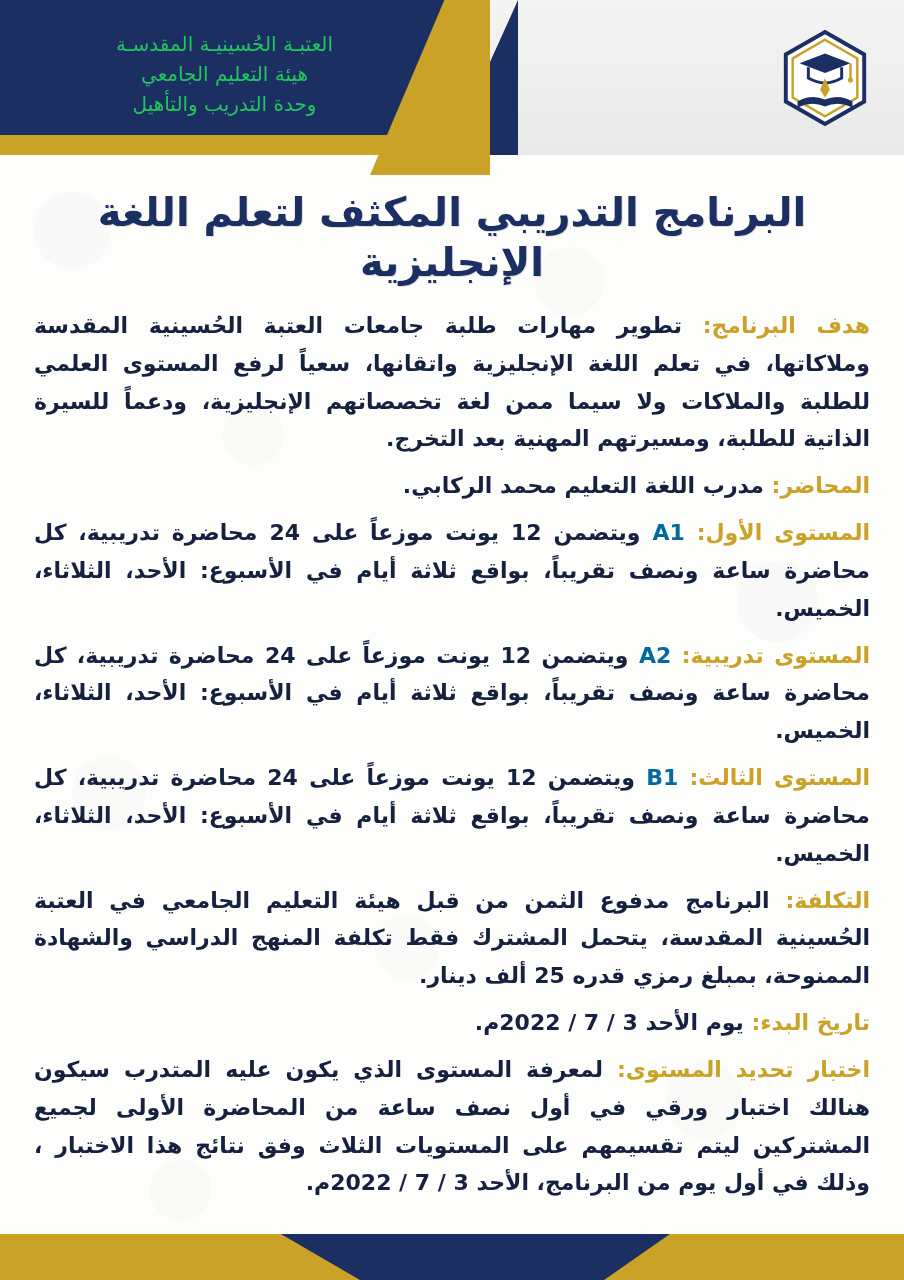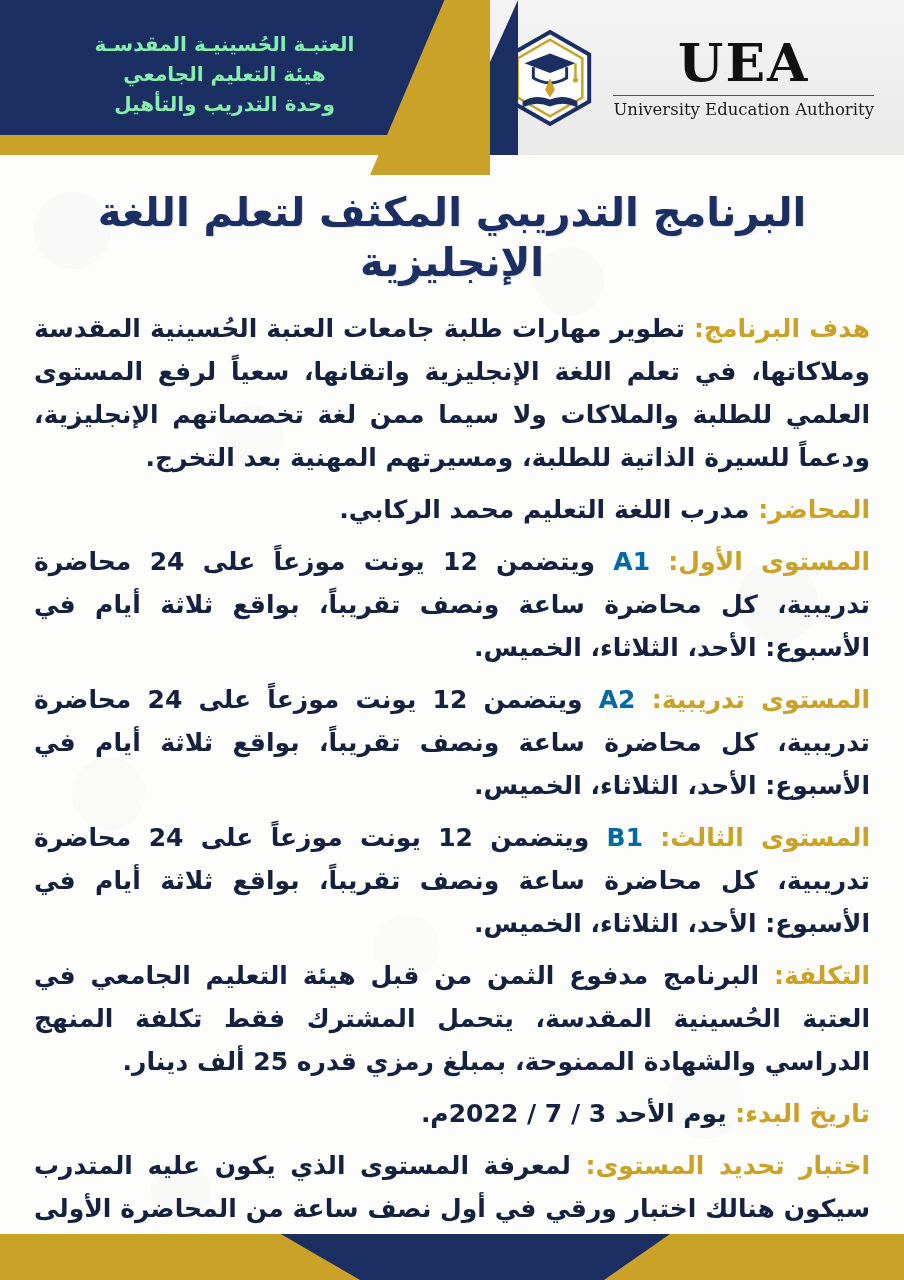--- a/index.html
+++ b/index.html
@@ -97,23 +97,23 @@
     flex: 1;
     background: #1b2f63;
     display: flex;
     flex-direction: column;
     align-items: center;
     justify-content: center;
     gap: 6px;
     padding: 10px 24px 18px 24px;
   }
   .header-right .line {
-    color: #86efac;
+    color: #22c55e;
     font-size: 20px;
-    font-weight: 700;
+    font-weight: 400;
     letter-spacing: 1px;
     white-space: nowrap;
   }
   .gold-strip {
     position: absolute;
     left: 0; right: 0; bottom: 0;
     height: 20px;
     background: #c9a227;
   }
   
@@ -141,21 +141,21 @@
     color: #1b2f63;
     font-size: 40px;
     font-weight: 700;
     margin: 6px 0 20px 0;
     line-height: 1.25;
     text-shadow: 1px 1px 0 rgba(0,0,0,0.12);
   }
 
   p.block {
     color: #15213f;
-    font-size: 25px;
+    font-size: 22px;
     font-weight: 700;
     line-height: 1.72;
     margin-bottom: 9px;
     text-align: justify;
     text-align-last: right;
   }
   p.center-ish { text-align: right; }
 
   .lbl { color: #c9a227; font-weight: 700; }
   .lvl { color: #0369a1; font-weight: 700; }
@@ -203,24 +203,20 @@
 
             <polygon points="50,25 76,35 50,45 24,35" fill="#1b2f63"></polygon>
             <path d="M33 39 L33 50 Q50 60 67 50 L67 39" fill="none" stroke="#1b2f63" stroke-width="3"></path>
             <line x1="76" y1="35" x2="76" y2="50" stroke="#c9a227" stroke-width="2.5"></line>
             <circle cx="76" cy="52" r="2.6" fill="#c9a227"></circle>
 
             <path d="M22 74 Q36 66 50 72 Q64 66 78 74 L78 80 Q64 73 50 79 Q36 73 22 80 Z" fill="#1b2f63"></path>
 
             <polygon points="50,50 55,62 50,70 45,62" fill="#c9a227"></polygon>
           </svg>
-        </div>
-        <div class="brand-text">
-          <div class="brand-main">UEA</div>
-          <div class="brand-sub">University Education Authority</div>
         </div>
       </div>
     </div>
 
     <div class="header-right">
       <div class="line">العتبـة الحُسينيـة المقدسـة</div>
       <div class="line">هيئة التعليم الجامعي</div>
       <div class="line">وحدة التدريب والتأهيل</div>
       <div class="gold-strip"></div>
     </div>

